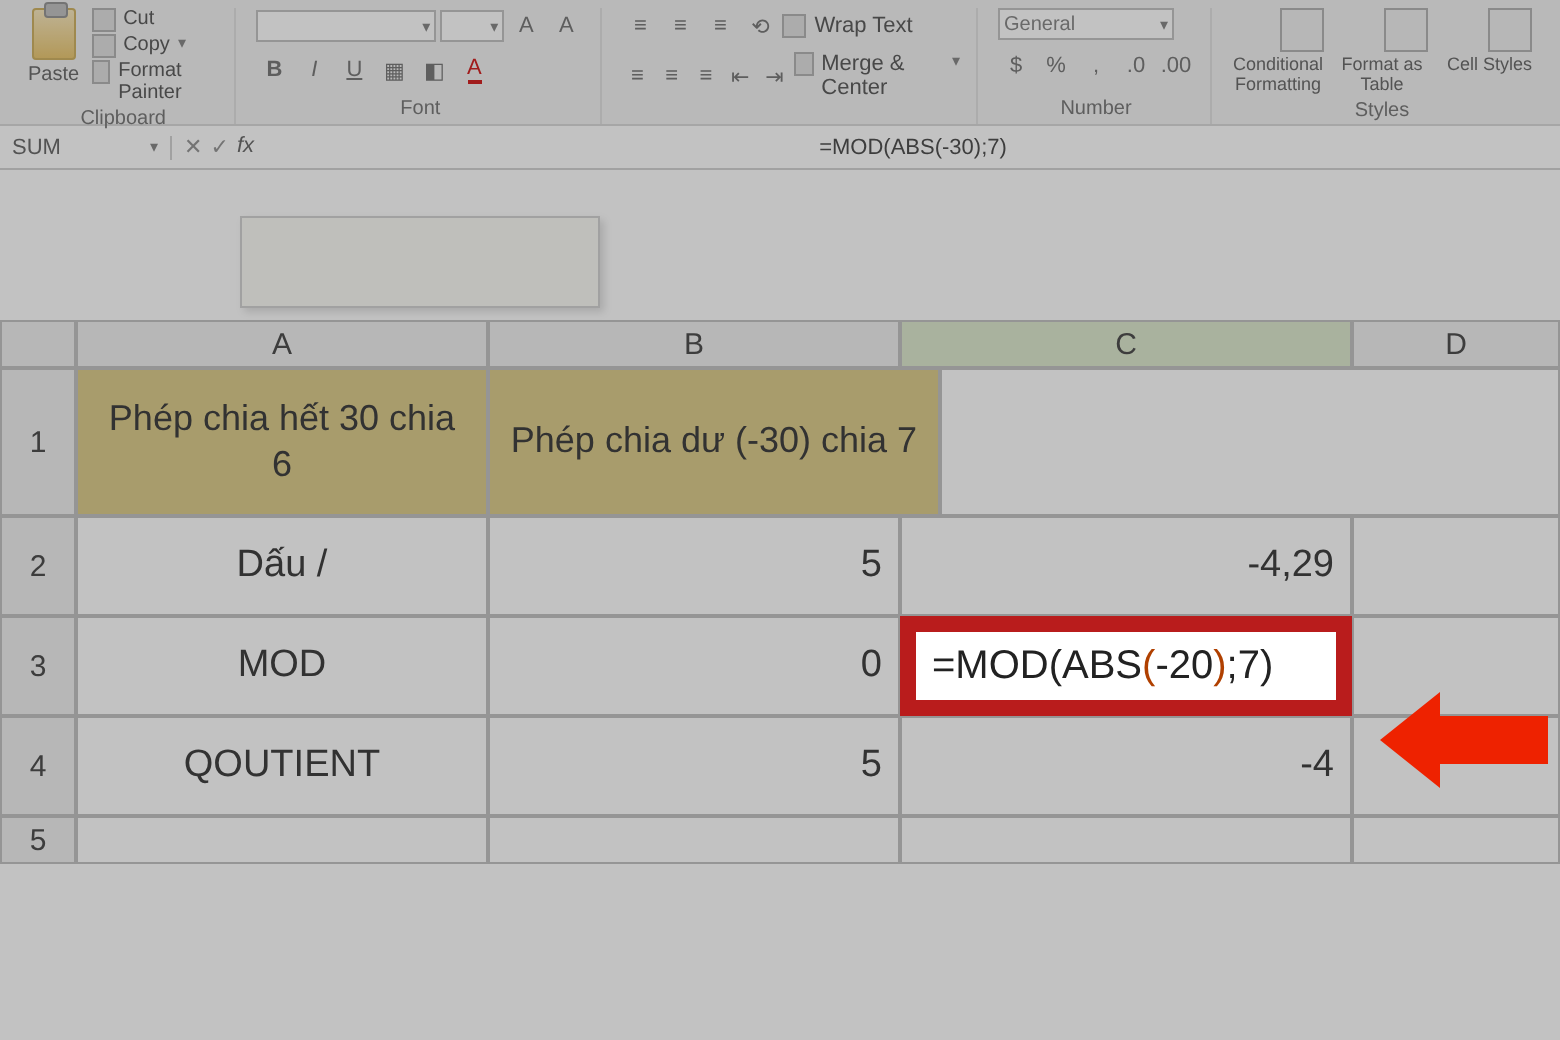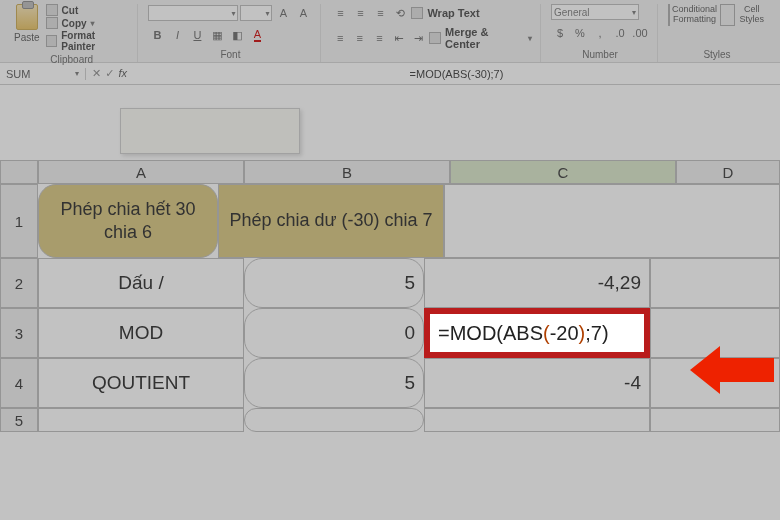--- a/index.html
+++ b/index.html
@@ -10,27 +10,27 @@
   .ribbon { background: #f1f1f1; border-bottom: 1px solid #d4d4d4; font-size: 11px; color: #555; }
   .ribbon-top { display: flex; align-items: stretch; height: 62px; padding: 4px 6px 0; gap: 2px; }
   .rgroup { display: flex; flex-direction: column; justify-content: space-between; border-right: 1px solid #ddd; padding: 0 8px 2px; }
   .rgroup:last-child { border-right: none; }
   .rgroup-body { display: flex; gap: 6px; align-items: flex-start; flex: 1; }
   .rgroup-label { text-align: center; font-size: 10px; color: #666; margin-top: 2px; }
   .paste-btn { display: flex; flex-direction: column; align-items: center; font-size: 10px; gap: 2px; }
   .paste-ico { width: 22px; height: 26px; background: linear-gradient(#f9e7b8,#e8c05e); border: 1px solid #c9a84d; border-radius: 2px; position: relative; }
   .paste-ico::before { content:""; position:absolute; top:-4px; left:5px; width:10px; height:6px; background:#bbb; border:1px solid #888; border-radius:2px; }
   .clip-list { display:flex; flex-direction:column; gap:1px; font-size:10px; }
-  .clip-item { display:flex; align-items:center; gap:4px; color:#444;font-weight:bold; }
+  .clip-item { display:flex; align-items:flex-start; gap:4px; color:#444; }
   .miniico { width:12px; height:12px; background:#ddd; border:1px solid #aaa; }
   .btnrow { display:flex; gap:2px; align-items:center; }
   .rb { width:18px; height:18px; display:flex; align-items:center; justify-content:center; color:#666; font-size:11px; border:1px solid transparent; }
   .sel { width:60px; height:16px; border:1px solid #bbb; background:#fff; font-size:10px; padding:0 2px; color:#777; display:flex; align-items:center; justify-content:space-between; }
   .chev { font-size:8px; color:#777; }
-  .bigbtn { display:flex; flex-direction:row; align-items:center; gap:2px; font-size:9px; color:#555; width:46px; text-align:center; line-height:1.1; }
+  .bigbtn { display:flex; flex-direction:column; align-items:flex-end; gap:2px; font-size:9px; color:#555; width:46px; text-align:center; line-height:1.1; }
   .bigico { width:22px; height:22px; border:1px solid #aaa; background:#eee; }
 
   
   .fbar { display:flex; align-items:center; height:22px; border-bottom:1px solid #ccc; background:#fff; font-size:11px;text-align:center; }
   .namebox { width:86px; border-right:1px solid #ccc; padding:0 6px; display:flex; align-items:center; justify-content:space-between; color:#555; }
   .fb-btns { display:flex; gap:4px; padding:0 6px; color:#888; }
   .fx { font-style:italic; font-size:11px; color:#555; }
   .formula-input { flex:1; padding:0 6px; color:#333; }
 
   
@@ -44,29 +44,29 @@
   .colhead.A { width:206px; }
   .colhead.B { width:206px; }
   .colhead.C { width:226px; }
   .colhead.D { flex:1; }
   .colhead.hiC { background:#d9e6c8; }
 
   .row { display:flex; }
   .rowhead { width:38px; border:1px solid #bbb; background:#eee; display:flex; align-items:center; justify-content:center; font-size:15px; color:#333; }
   .cell { border:1px solid #bbb; display:flex; align-items:center; padding:0 8px; font-size:19px; color:#222; background:#fff; }
   .cell.A { width:206px; justify-content:center; }
-  .cell.B { width:180px; justify-content:flex-end;border-radius:18px; }
+  .cell.B { width:206px; justify-content:flex-end; }
   .cell.C { width:226px; justify-content:flex-end; }
   .cell.D { flex:1; }
   .row1 .cell { height:74px; background:#d7c57c; font-size:18px; text-align:center; justify-content:center; line-height:1.3; }
   .row1 .cell.D { background:#fff; }
   .row2 .cell, .row3 .cell, .row4 .cell { height:50px; }
   .row5 .cell { height:24px; }
 
-  .cell.editing { border:6px solid #b91c1c; background:#fff; justify-content:flex-start; font-size:20px; position:relative; z-index:60; }
+  .cell.editing { border:8px solid #b91c1c; background:#fff; justify-content:flex-start; font-size:20px; position:relative; z-index:60; }
   .paren-highlight { color:#b04000; }
 
   
   .arrow { position:absolute; right:6px; top:346px; z-index:70; }
   .arrow-stem { position:absolute; right:0; top:12px; width:60px; height:24px; background:#e20; }
   .arrow-head { position:absolute; right:54px; top:0; width:0; height:0; border-top:24px solid transparent; border-bottom:24px solid transparent; border-right:30px solid #e20; }
 </style>
 </head>
 <body>
 
@@ -174,20 +174,24 @@
         </div>
       </div>
       <div class="rgroup-label">Number</div>
     </div>
 
     <div class="rgroup">
       <div class="rgroup-body">
         <div class="bigbtn">
             <div class="bigico"></div>
             <span>Conditional Formatting</span>
+          </div>
+        <div class="bigbtn">
+            <div class="bigico"></div>
+            <span>Format as Table</span>
           </div>
         <div class="bigbtn">
             <div class="bigico"></div>
             <span>Cell Styles</span>
           </div>
       </div>
       <div class="rgroup-label">Styles</div>
     </div>
 
   </div>

